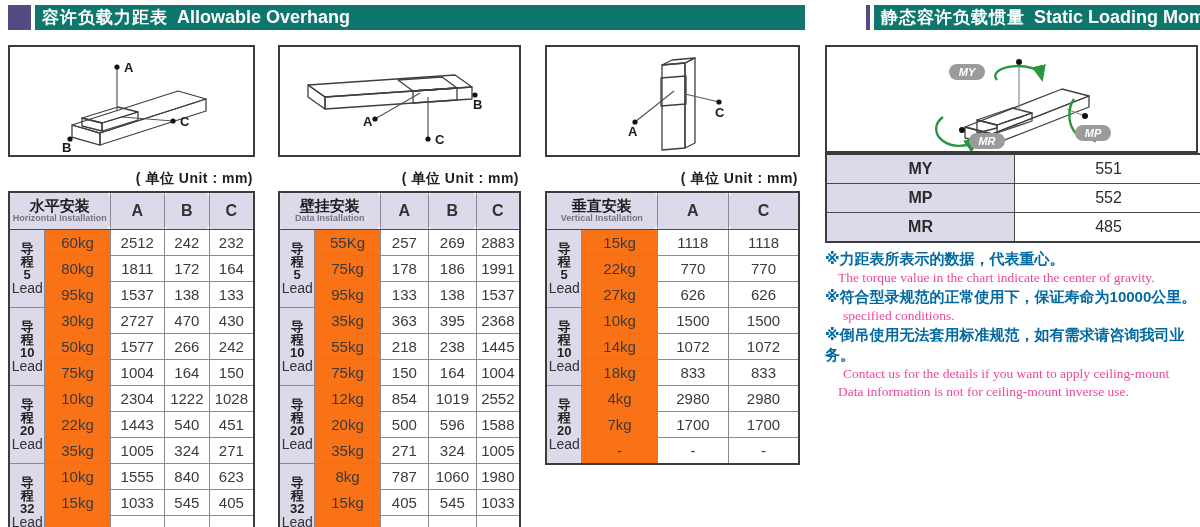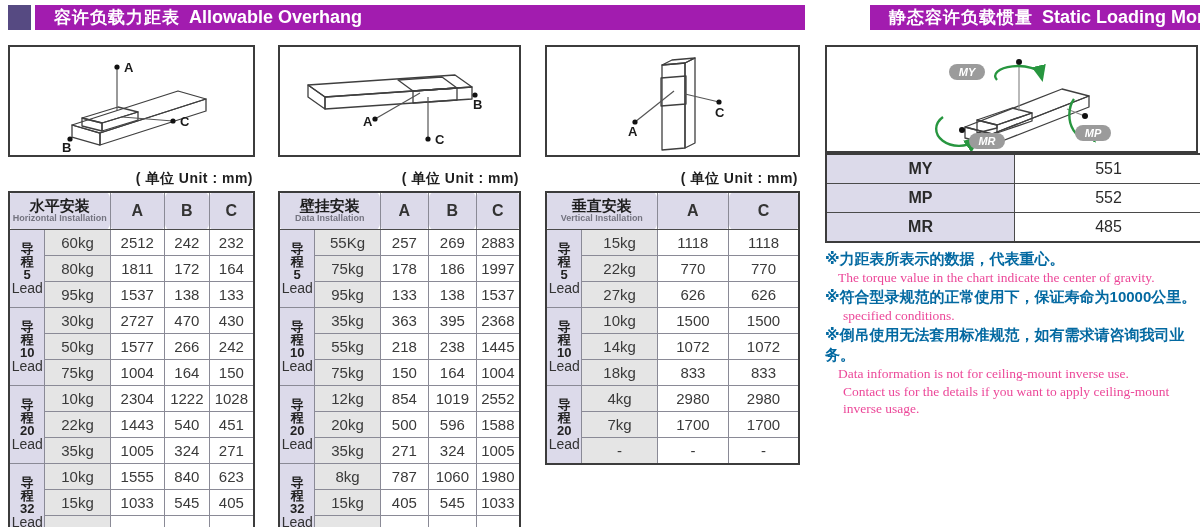--- a/index.html
+++ b/index.html
@@ -4,21 +4,21 @@
 <style>
   html,body{margin:0;padding:0;background:#fff;width:1200px;height:527px;overflow:hidden;
     font-family:"Liberation Sans","DejaVu Sans",sans-serif;-webkit-font-smoothing:antialiased;}
   #page{position:relative;width:1200px;height:527px;background:#fff;}
 
   
   .header-bar{position:absolute;top:5px;height:25px;display:flex;}
   #header-left{left:8px;width:797px;}
   #header-right{left:832px;width:366px;margin-left:34px;}
   .hb-square{width:23px;background:#564a82;margin-right:4px;}
-  .hb-main{flex:1;background:#a21caf;color:#fff;display:flex;align-items:center;padding-left:19px;gap:9px;}
+  .hb-main{flex:1;background:#0f766e;color:#fff;display:flex;align-items:center;padding-left:7px;gap:9px;}
   .hb-zh{font-size:17px;font-weight:bold;letter-spacing:1px;white-space:nowrap;}
   .hb-en{font-size:18px;font-weight:bold;white-space:nowrap;}
 
   
   .section{position:absolute;top:45px;}
   #sec1{left:8px;width:247px;}
   #sec2{left:278px;width:243px;}
   #sec3{left:545px;width:255px;}
   #sec4{left:825px;width:373px;}
   .diagram-box{border:2px solid #3c3c3c;height:112px;background:#fff;box-sizing:border-box;}
@@ -29,21 +29,21 @@
   table{border-collapse:collapse;table-layout:fixed;}
   .inst-table,.mom-table{border:2px solid #3c3c3c;}
   .inst-table th,.inst-table td{border:1px solid #8a8a96;text-align:center;vertical-align:middle;
     padding:0;overflow:hidden;color:#333;}
   .inst-table thead th{background:#dcdaea;height:36px;border-bottom:1.5px solid #4a4a4a;border-radius:6px;}
   .t-zh{font-size:15px;font-weight:bold;color:#1d1d1d;line-height:1.1;}
   .t-en{font-size:9px;color:#73737f;line-height:1.1;}
   .col-h{font-size:16px;color:#2a2a2a;}
   .inst-table tbody td{height:25px;font-size:15px;color:#3a3a3a;background:#fff;}
   .inst-table td.lead-cell{background:#dcdaea;line-height:1.0;padding:1px 0;}
-  .inst-table td.load-cell{background:#e5e5e5;}
+  .inst-table td.load-cell{background:#f97316;}
   .lead-zh{font-size:13px;font-weight:bold;color:#222;}
   .lead-num{font-size:13px;font-weight:bold;color:#222;}
   .lead-en{font-size:14px;color:#333;}
   .inst-table tr.group-start td{border-top:1.6px solid #4a4a4a;}
 
   .mom-table{width:370px;}
   .mom-table td{border:1.5px solid #4a4a4a;height:26px;text-align:center;font-size:16px;color:#2a2a2a;}
   .mom-label{background:#dcdaea;font-weight:bold;width:185px;}
   .mom-value{background:#fff;width:185px;}
 
@@ -275,21 +275,21 @@
               </td>
               <td class="load-cell">55Kg</td>
               <td>257</td>
               <td>269</td>
               <td>2883</td>
             </tr>
             <tr>
               <td class="load-cell">75kg</td>
               <td>178</td>
               <td>186</td>
-              <td>1997</td>
+              <td>1991</td>
             </tr>
             <tr>
               <td class="load-cell">95kg</td>
               <td>133</td>
               <td>138</td>
               <td>1537</td>
             </tr>
             <tr class="group-start">
               <td class="lead-cell" rowspan="3">
                 <div class="lead-zh">导</div>
@@ -520,19 +520,18 @@
             </tr>
           </tbody>
         </table>
       </div>
     <div id="notes">
         <div class="note-zh">※力距表所表示的数据，代表重心。</div>
         <div class="note-en">The torque value in the chart indicate the center of gravity.</div>
         <div class="note-zh">※符合型录规范的正常使用下，保证寿命为10000公里。</div>
         <div class="note-en cont">specified conditions.</div>
         <div class="note-zh">※倒吊使用无法套用标准规范，如有需求请咨询我司业务。</div>
+        <div class="note-en cont">Contact us for the details if you want to apply ceiling-mount</div>
         <div class="note-en">Data information is not for ceiling-mount inverse use.</div>
-        <div class="note-en cont">Contact us for the details if you want to apply ceiling-mount</div>
-        <div class="note-en cont">inverse usage.</div>
       </div>
   </div>
 
 </div>
 
 </body></html>

